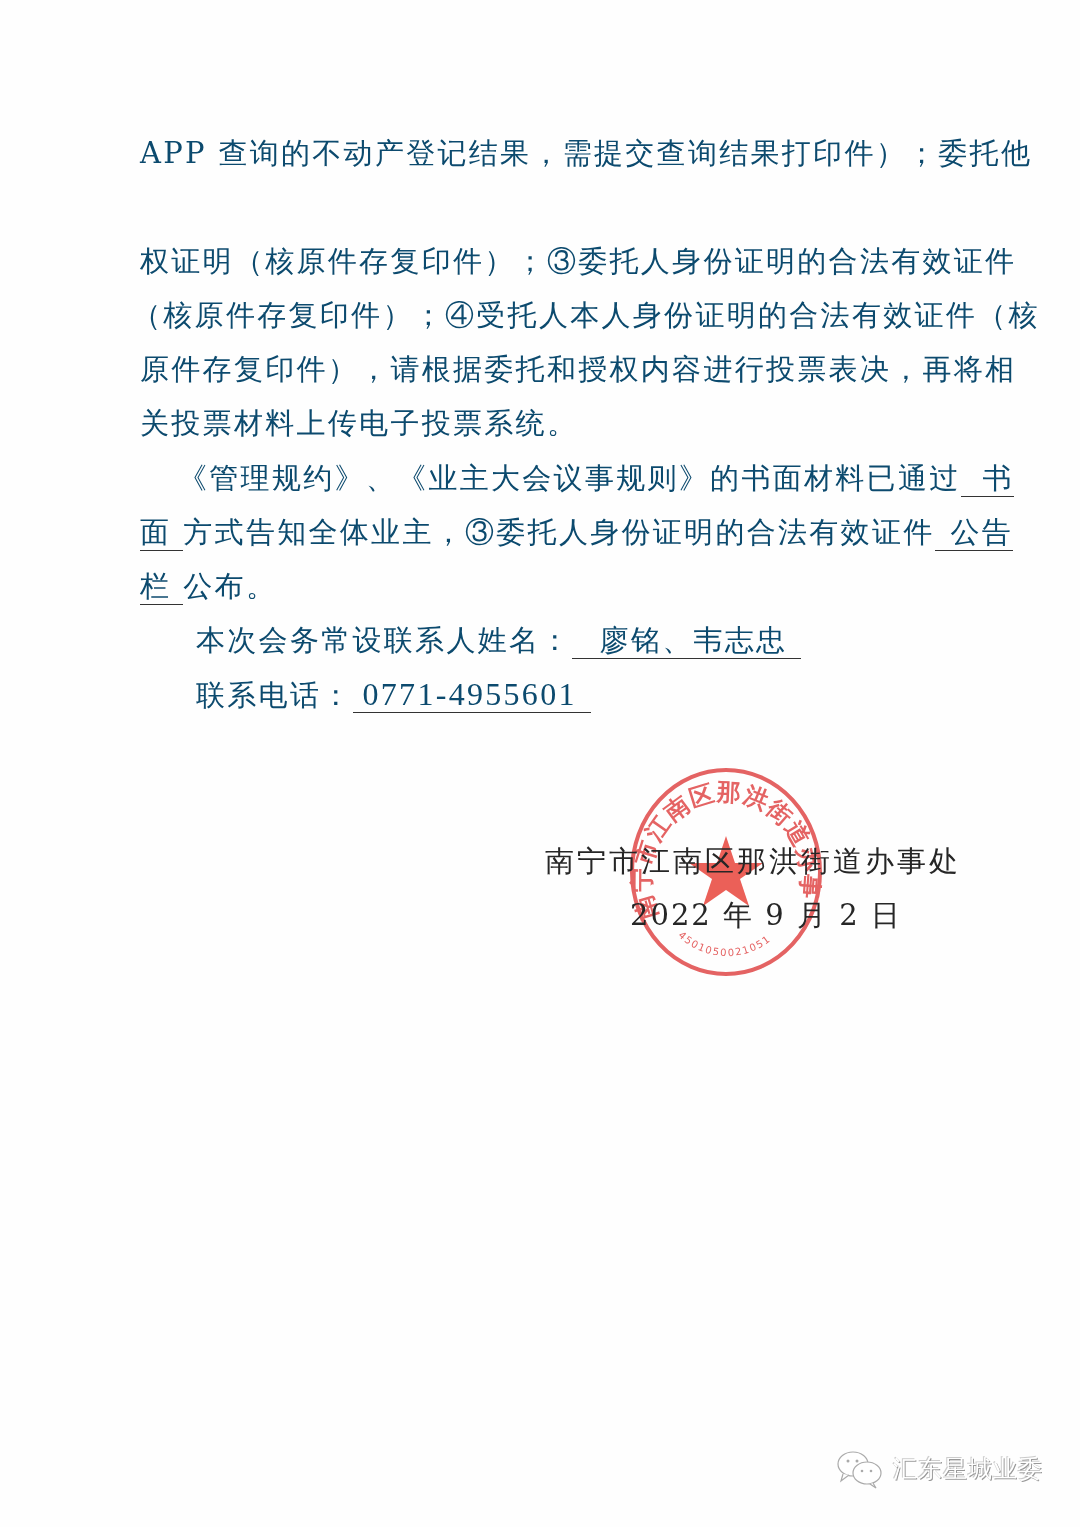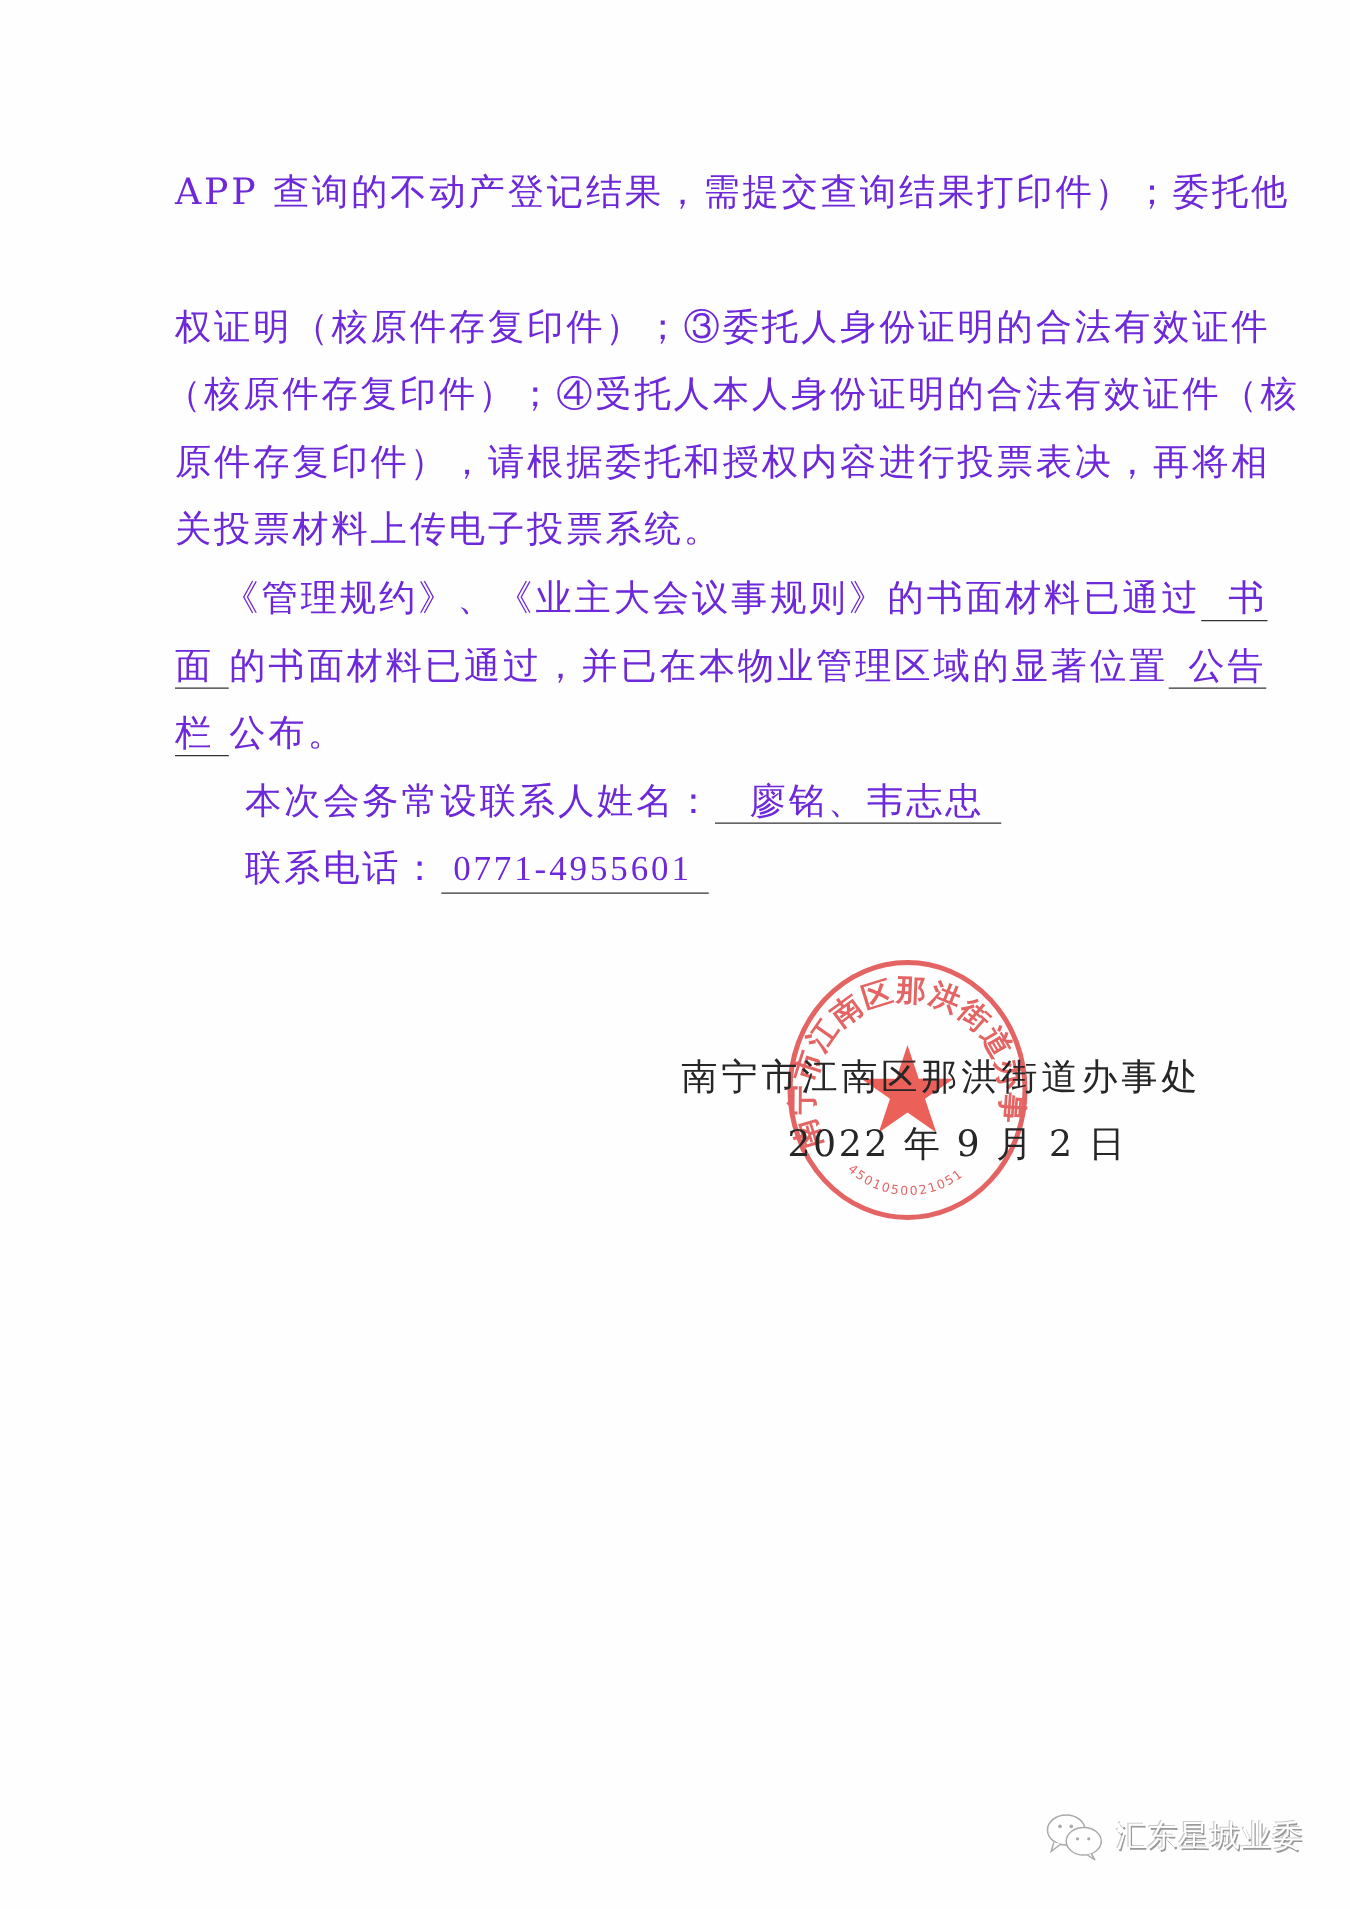--- a/index.html
+++ b/index.html
@@ -3,21 +3,21 @@
 <meta charset="utf-8">
 <style>
   html, body { margin: 0; padding: 0; }
   body {
     width: 1080px; height: 1527px; background: #ffffff; position: relative; overflow: hidden;
     font-family: "DejaVu Serif", "Liberation Serif", serif; color: #222;
   }
   .page { position: absolute; left: 0; top: 0; width: 1080px; height: 1527px; background: #fefefe; }
   .line {
     position: absolute; left: 140px; width: 800px; font-size: 29px; line-height: 36px;
-    letter-spacing: 2.3px; white-space: nowrap; color: #6d28d9;
+    letter-spacing: 2.3px; white-space: nowrap; color: #0c4a6e;
   }
   .indent { left: 196px; }
   .fill { display: inline-block; border-bottom: 1.5px solid #333; padding: 0 6px 0 6px; }
   .sig { position: absolute; font-size: 29px; letter-spacing: 3px; color: #262626; white-space: nowrap; z-index: 3; }
   .stamp { position: absolute; left: 628px; top: 766px; width: 196px; height: 212px; z-index: 2; opacity: 0.85; }
   .watermark { position: absolute; left: 835px; top: 1448px; display: flex; align-items: center; gap: 8px; z-index: 4; }
   .wm-text { font-family: "DejaVu Sans", "Liberation Sans", sans-serif; font-size: 24px; color: #fff;
     text-shadow: 1px 1px 0 #999, -1px -1px 0 #ccc; letter-spacing: 1px; }
 </style>
 </head>
@@ -28,31 +28,31 @@
   <div class="line" style="top:135px">APP 查询的不动产登记结果，需提交查询结果打印件）；委托他</div>
   <div class="line" style="top:243px">权证明（核原件存复印件）；③委托人身份证明的合法有效证件</div>
   <div class="line" style="top:297px; left:132px">（核原件存复印件）；④受托人本人身份证明的合法有效证件（核</div>
   <div class="line" style="top:351px">原件存复印件），请根据委托和授权内容进行投票表决，再将相</div>
   <div class="line" style="top:405px">关投票材料上传电子投票系统。</div>
 
   <div class="line indent" style="top:460px; left:178px">
     <span>《管理规约》、《业主大会议事规则》的书面材料已通过</span><span class="fill" style="padding-left:22px;padding-right:0">书</span>
   </div>
   <div class="line" style="top:514px">
-    <span class="fill" style="padding-left:0;padding-right:12px">面</span><span>的书面材料已通过，并已在本物业管理区域的显著位置</span><span class="fill" style="padding-left:16px;padding-right:0">公告</span>
+    <span class="fill" style="padding-left:0;padding-right:12px">面</span><span>方式告知全体业主，③委托人身份证明的合法有效证件</span><span class="fill" style="padding-left:16px;padding-right:0">公告</span>
   </div>
   <div class="line" style="top:568px">
     <span class="fill" style="padding-left:0;padding-right:12px">栏</span><span>公布。</span>
   </div>
 
   <div class="line indent" style="top:622px">
     <span>本次会务常设联系人姓名：</span><span class="fill" style="padding-left:28px;padding-right:14px">廖铭、韦志忠</span>
   </div>
   <div class="line indent" style="top:676px">
-    <span>联系电话：</span><span class="fill" style="padding-left:10px;padding-right:14px;font-family:'Liberation Serif',serif;font-size:28px">0771-4955601</span>
+    <span>联系电话：</span><span class="fill" style="padding-left:10px;padding-right:14px;font-family:'Liberation Serif',serif;font-size:32px">0771-4955601</span>
   </div>
 
   <svg class="stamp" viewBox="0 0 196 212">
     <defs>
       <path id="ringPath" d="M 30 150 A 76 80 0 1 1 170 140"></path>
       <path id="codePath" d="M 50 170 A 70 70 0 0 0 150 168"></path>
     </defs>
     <ellipse cx="98" cy="106" rx="94" ry="102" fill="none" stroke="#e04848" stroke-width="4"></ellipse>
     <text font-size="24" fill="#e04848" font-family="DejaVu Sans, sans-serif" font-weight="bold" letter-spacing="1">
       <textPath href="#ringPath">南宁市江南区那洪街道办事处</textPath>

